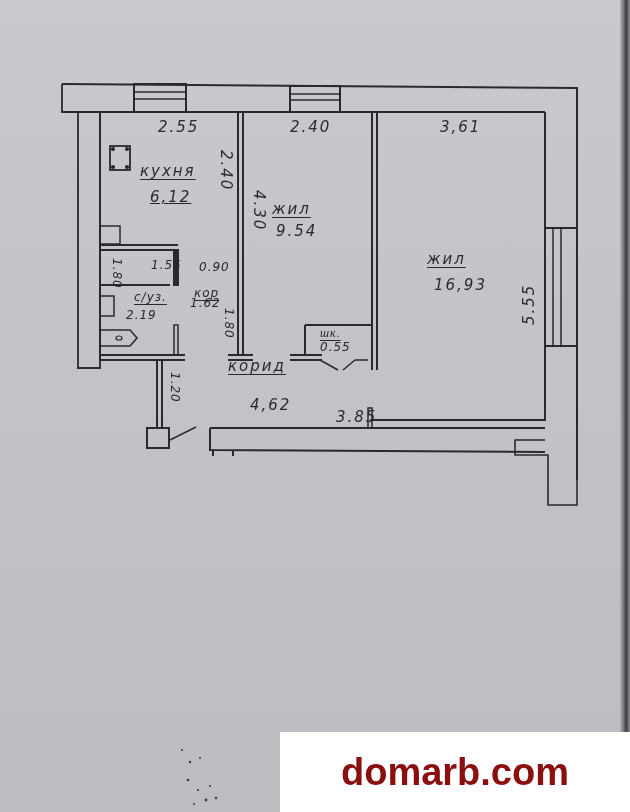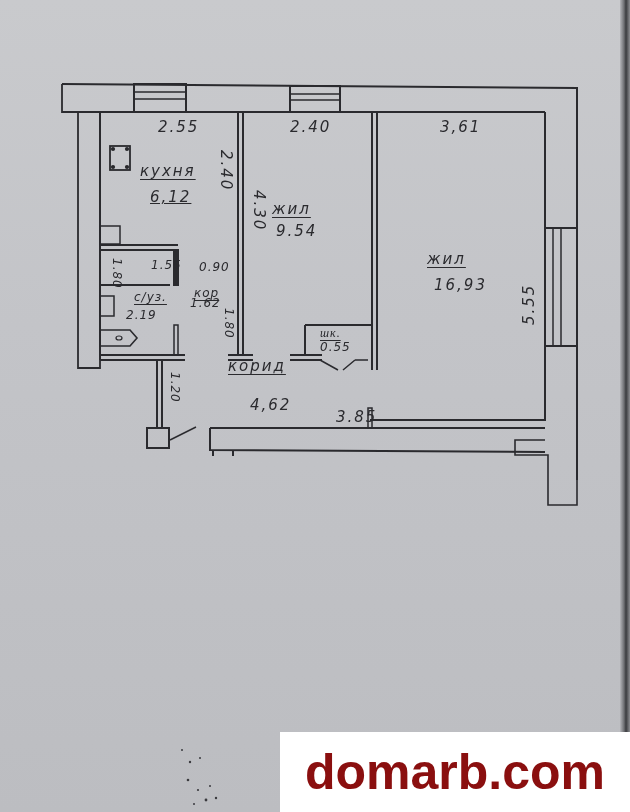--- a/index.html
+++ b/index.html
@@ -20,21 +20,21 @@
   .lbl { text-decoration: underline; text-underline-offset: 3px; }
   .vert { transform: rotate(90deg); transform-origin: left top; }
   .vertl { transform: rotate(-90deg); transform-origin: left top; }
   .sm { font-size: 12px; letter-spacing: 1px; }
   .watermark {
     position: absolute; left: 280px; top: 732px; width: 350px; height: 80px;
     background: #ffffff; display: flex; align-items: center; justify-content: center;
   }
   .watermark span {
     font-family: "Liberation Sans", sans-serif; font-weight: 700;
-    font-size: 50px; color: #8a0f0f; letter-spacing: 0px;
+    font-size: 38px; color: #8a0f0f; letter-spacing: 0px;
   }
   .specks { position: absolute; left: 170px; top: 740px; width: 80px; height: 70px; }
 </style>
 </head>
 <body>
 
 <div class="scan-edge"></div>
 
 <svg class="plan" width="630" height="812" stroke="#2a2a2e" fill="none" stroke-width="2">
 

